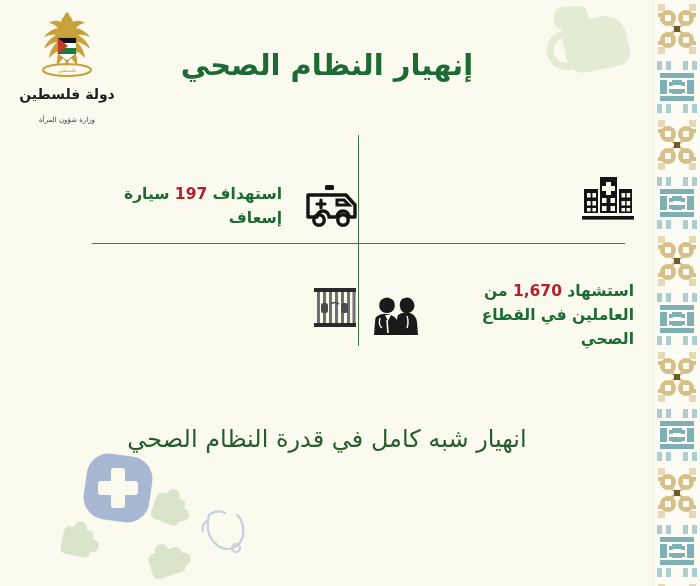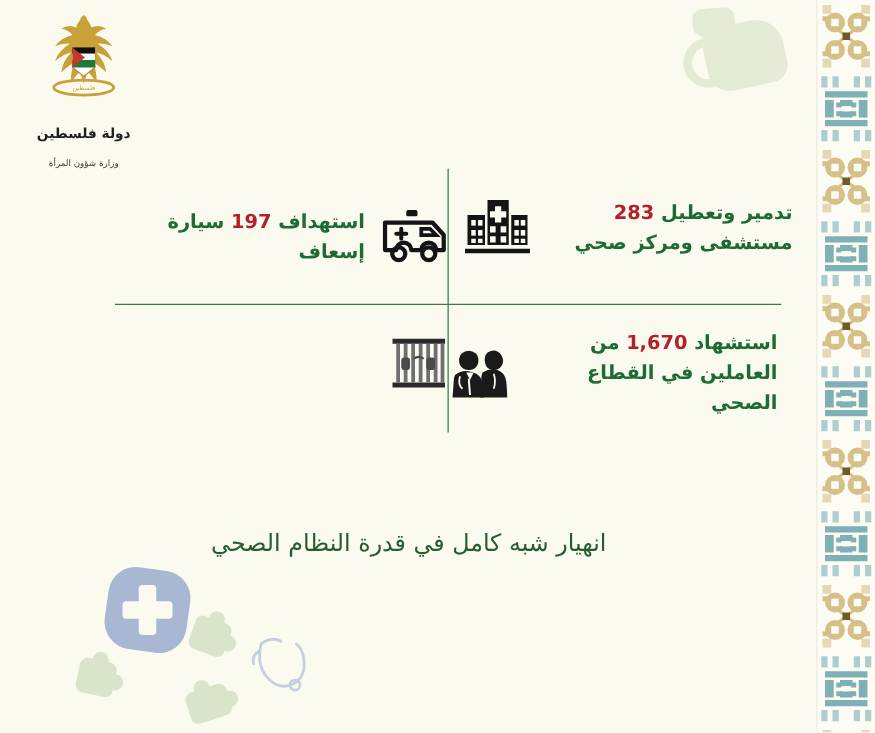--- a/index.html
+++ b/index.html
@@ -67,54 +67,54 @@
   }
   #tatreez .tile{
     width:46px;height:58px;position:relative;
   }
   #tatreez .tile svg{display:block;}
 
   
   #logo{position:absolute;left:14px;top:10px;width:106px;height:100px;text-align:center;}
   #logo .emblem{width:100%;height:72px;}
   #logo .l1{
-    font-size:11px;font-weight:bold;color:#1f1f1f;letter-spacing:.2px;margin-top:14px;
+    font-size:14px;font-weight:bold;color:#1f1f1f;letter-spacing:.2px;margin-top:0;
   }
   #logo .l2{font-size:7px;color:#3a3a3a;margin-top:14px;}
 
   
   #title{
     position:absolute;top:48px;left:0;width:654px;text-align:center;
     font-size:29px;font-weight:bold;color:#1d6b34;letter-spacing:0px;
   }
 
   
   #h-div{position:absolute;left:92px;top:243px;width:533px;height:0;
     border-top:1.6px solid #3c7a45;}
   #v-div{position:absolute;left:358px;top:135px;width:0;height:211px;
     border-left:1.6px solid #3c7a45;}
 
   
-  .stat{position:absolute;display:flex;align-items:center;gap:14px;}
+  .stat{position:absolute;display:flex;align-items:center;gap:24px;margin-top:17px;}
   .stat .txt{
     font-size:15.5px;font-weight:bold;color:#1d6b34;line-height:1.55;
     text-align:right;direction:rtl;
   }
   .stat .txt .num{color:#b3202c;}
   .stat .ico{flex:0 0 auto;display:flex;align-items:center;justify-content:center;}
 
   #stat-ambulance{right:342px;top:165px;width:280px;justify-content:flex-start;}
   #stat-hospital{left:372px;top:158px;width:262px;justify-content:flex-start;}
   #stat-detention{right:342px;top:268px;width:280px;justify-content:flex-start;}
-  #stat-martyrs{left:360px;top:262px;width:262px;justify-content:flex-start;}
+  #stat-martyrs{left:372px;top:262px;width:262px;justify-content:flex-start;}
 
   
   #footer{
     position:absolute;top:420px;left:0;width:654px;text-align:center;
-    font-size:19px;color:#265c30;line-height:1.65;direction:rtl;
+    font-size:24px;color:#265c30;line-height:1.65;direction:rtl;
   }
 </style>
 </head>
 <body>
 
 <div id="poster">
 
   <div class="blob blob-tr"></div>
 
   <div class="cross-blob">
@@ -505,20 +505,21 @@
       </g>
       <g fill="#c9a13b">
         <ellipse cx="53" cy="60" rx="24" ry="6" fill="none" stroke="#c9a13b" stroke-width="2.2"></ellipse>
         <text x="53" y="62" font-size="5" text-anchor="middle" fill="#c9a13b" font-family="DejaVu Sans, sans-serif">فلسطين</text>
       </g>
     </svg>
     <div class="l1">دولة فلسطين</div>
     <div class="l2">وزارة شؤون المرأة</div>
   </div>
 
+  <div id="title">إنهيار النظام الصحي</div>
 
   <div id="h-div"></div>
   <div id="v-div"></div>
 
   <div class="stat" id="stat-ambulance">
     <span class="ico">
       <svg width="52" height="44" viewBox="0 0 52 44">
         <rect x="19" y="1" width="9" height="5" rx="1.5" fill="#141414"></rect>
         <path d="M2 11 h28 l10 0 l9 10 v12 h-6 a6 6 0 0 0 -12 0 h-8 a6 6 0 0 0 -12 0 h-9 z" fill="none" stroke="#141414" stroke-width="3.4" stroke-linejoin="round"></path>
         <circle cx="13" cy="36" r="5.2" fill="none" stroke="#141414" stroke-width="3.4"></circle>
@@ -526,23 +527,20 @@
         <path d="M11 20 h8 M15 16 v8" stroke="#141414" stroke-width="3.2" stroke-linecap="round"></path>
         <path d="M31 16 h7 l5 5 h-12 z" fill="none" stroke="#141414" stroke-width="3"></path>
       </svg>
     </span>
     <span class="txt">
       <span>استهداف </span><span class="num">197</span><span> سيارة إسعاف</span>
     </span>
   </div>
 
   <div class="stat" id="stat-hospital">
-    <span class="txt">
-      <span>تدمير وتعطيل </span><span class="num">283</span><span> مستشفى ومركز صحي</span>
-    </span>
     <span class="ico">
       <svg width="52" height="48" viewBox="0 0 52 48">
         <rect x="18" y="2" width="17" height="36" fill="#141414"></rect>
         <rect x="2" y="14" width="14" height="24" fill="#141414"></rect>
         <rect x="37" y="14" width="13" height="24" fill="#141414"></rect>
         <rect x="24" y="7" width="5" height="13" fill="#fbfaef"></rect>
         <rect x="20" y="11" width="13" height="5" fill="#fbfaef"></rect>
         <g fill="#fbfaef">
           <rect x="20" y="23" width="4.5" height="5"></rect>
             <rect x="28.5" y="23" width="4.5" height="5"></rect>

